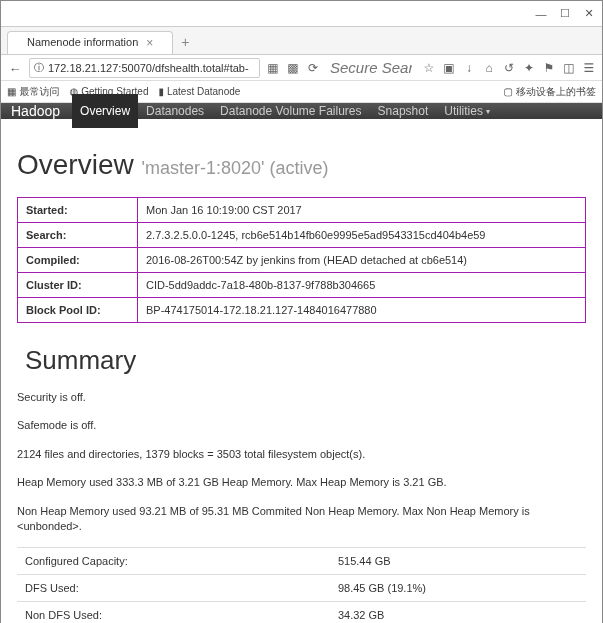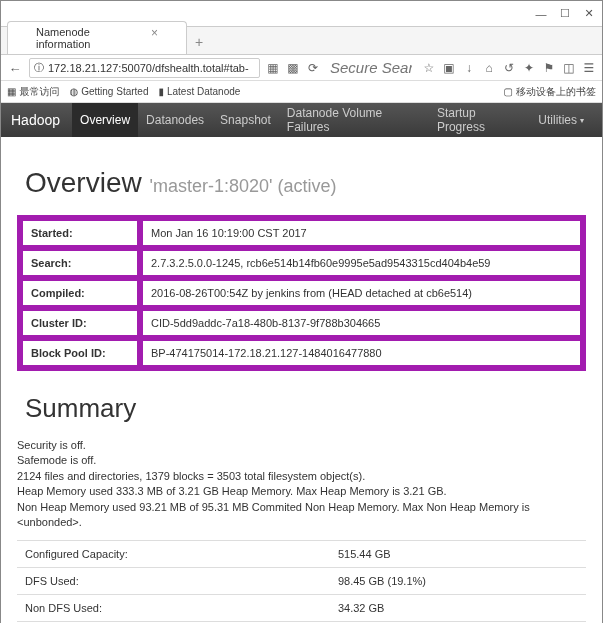--- a/index.html
+++ b/index.html
@@ -1,47 +1,47 @@
 <!DOCTYPE html>
 <html><head>
 <meta charset="utf-8">
 <style>
 * { box-sizing: border-box; margin: 0; padding: 0; }
 body { font-family: "Helvetica Neue", Helvetica, Arial, sans-serif; font-size: 12px; color: #333; background: #fff; width: 603px; }
 .window-frame { border: 1px solid #888; width: 603px; }
 .titlebar { height: 26px; background: #fff; border-bottom: 1px solid #ccc; display: flex; align-items: center; justify-content: flex-end; padding: 0 6px; gap: 10px; }
 .win-btn { width: 14px; height: 14px; display: inline-flex; align-items: center; justify-content: center; font-size: 11px; color: #555; }
 .tab-strip { height: 28px; background: #f5f5f5; display: flex; align-items: flex-end; padding-left: 6px; border-bottom: 1px solid #ccc; }
-.tab { background: #fff; border: 1px solid #ccc; border-bottom: none; border-radius: 4px 4px 0 0; padding: 4px 28px; font-size: 11px; display: flex; align-items: flex-start; gap: 8px; max-width: 180px; }
+.tab { background: #fff; border: 1px solid #ccc; border-bottom: none; border-radius: 4px 4px 0 0; padding: 4px 19px; font-size: 11px; display: flex; align-items: flex-start; gap: 8px; max-width: 180px; }
 .tab .close { font-size: 12px; color: #888; }
 .tab-add { padding: 4px 8px; font-size: 14px; color: #888; }
 .url-bar { height: 26px; display: flex; align-items: center; gap: 6px; padding: 0 6px; border-bottom: 1px solid #ddd; }
 .url-btn { width: 16px; text-align: center; font-size: 13px; color: #555; }
 .url-input { flex: 1; font-size: 11px; border: 1px solid #ccc; padding: 2px 4px; border-radius: 2px; display: flex; align-items: center; gap: 4px; }
 .url-input .icon { font-size: 10px; }
 .toolbar-icons { display: flex; gap: 6px; align-items: center; }
 .toolbar-icons span { font-size: 12px; color: #666; width: 14px; text-align: center; }
 .search-box { font-size: 15px; color: #888; font-style: italic; border: none; padding: 2px 4px; width: 90px; }
 .bookmark-bar { height: 22px; display: flex; align-items: center; gap: 10px; padding: 0 6px; font-size: 10px; border-bottom: 1px solid #ddd; }
 .bookmark-bar .item { display: flex; align-items: center; gap: 3px; color: #444; }
 .bookmark-bar .spacer { flex: 1; }
 .content { padding: 0; }
-.navbar { background: #4a4a4a; background: linear-gradient(#555,#3a3a3a); height: 34px; display: flex; align-items: center; padding: 0 10px; color: #ccc; font-size: 12px; }
+.navbar { background: #4a4a4a; background: linear-gradient(#555,#3a3a3a); height: 16px; display: flex; align-items: center; padding: 0 10px; color: #ccc; font-size: 12px; }
 .navbar .brand { color: #fff; font-weight: 500; margin-right: 12px; font-size: 14px; }
 .navbar .item { padding: 0 8px; height: 34px; display: flex; align-items: center; cursor: pointer; }
 .navbar .item.active { background: #2b2b2b; color: #fff; }
 .navbar .caret { font-size: 8px; margin-left: 3px; }
 .page { padding: 18px 16px; }
-h1 { font-weight: 400; font-size: 28px; color: #333; margin: 12px 8px 16px; }
+h1 { font-weight: 400; font-size: 28px; color: #333; margin: 12px 0 16px; }
 h1 .sub { color: #999; font-size: 18px; }
 h2 { font-weight: 400; font-size: 26px; margin: 22px 8px 14px; }
 table.info { width: 100%; border-collapse: collapse; margin-bottom: 10px; }
-table.info td { border: 6px solid #a21caf; padding: 6px 8px; font-size: 11px; }
+table.info td { border: 1px solid #a21caf; padding: 6px 8px; font-size: 11px; }
 table.info td:first-child { width: 120px; font-weight: bold; }
-.summary-text p { font-size: 11px; margin: 0 0; line-height: 1.4; }
+.summary-text p { font-size: 11px; margin: 13px 0; line-height: 1.4; }
 table.summary { width: 100%; border-collapse: collapse; margin-top: 10px; }
 table.summary td { border-top: 1px solid #ddd; border-bottom: 1px solid #ddd; padding: 7px 8px; font-size: 11px; }
 table.summary td:first-child { width: 55%; font-weight: normal; }
 table.summary td:last-child { text-align: left; }
 </style>
 </head>
 <body>
 
 <div class="window-frame">
   <div class="titlebar">
@@ -101,27 +101,24 @@
   <div class="content">
     <div class="navbar">
       <span class="brand">Hadoop</span>
       <div class="item active">
           <span>Overview</span>
         </div>
       <div class="item">
           <span>Datanodes</span>
         </div>
       <div class="item">
-          <span>Snapshot</span>
-        </div>
-      <div class="item">
           <span>Datanode Volume Failures</span>
         </div>
       <div class="item">
-          <span>Startup Progress</span>
+          <span>Snapshot</span>
         </div>
       <div class="item">
           <span>Utilities</span>
           <span class="caret">▾</span>
         </div>
     </div>
 
     <div class="page">
       <h1>
         <span>Overview</span>

